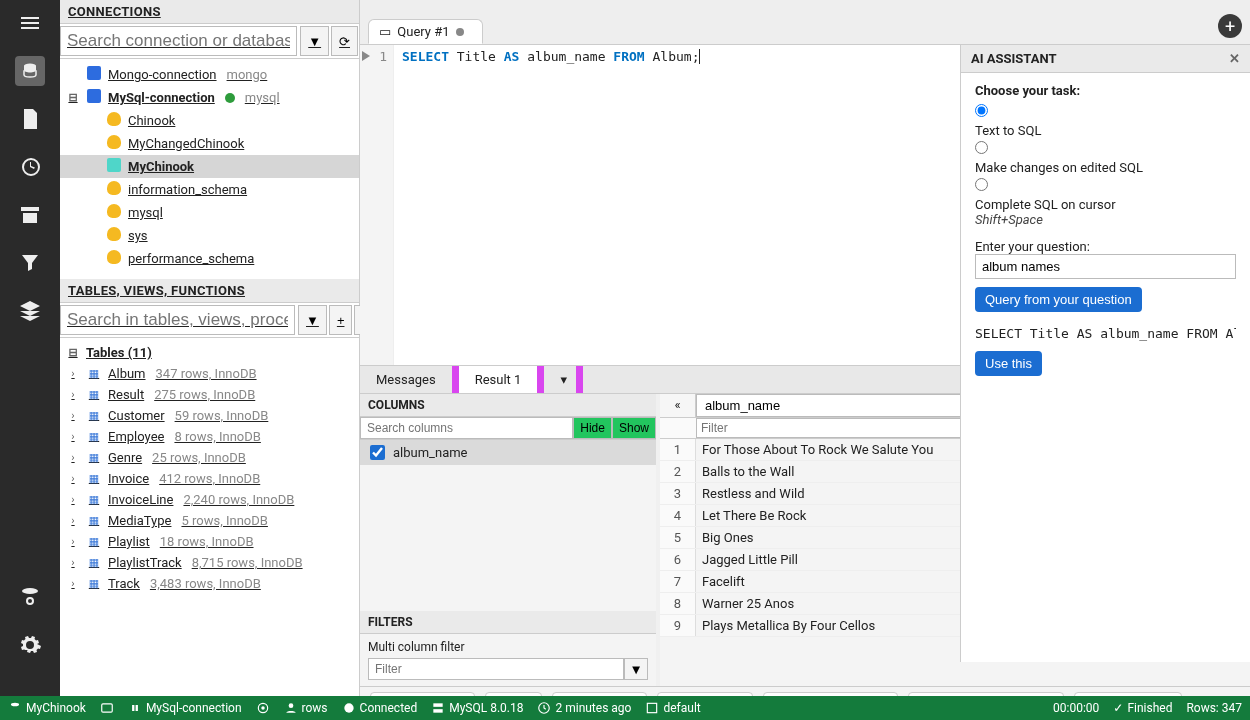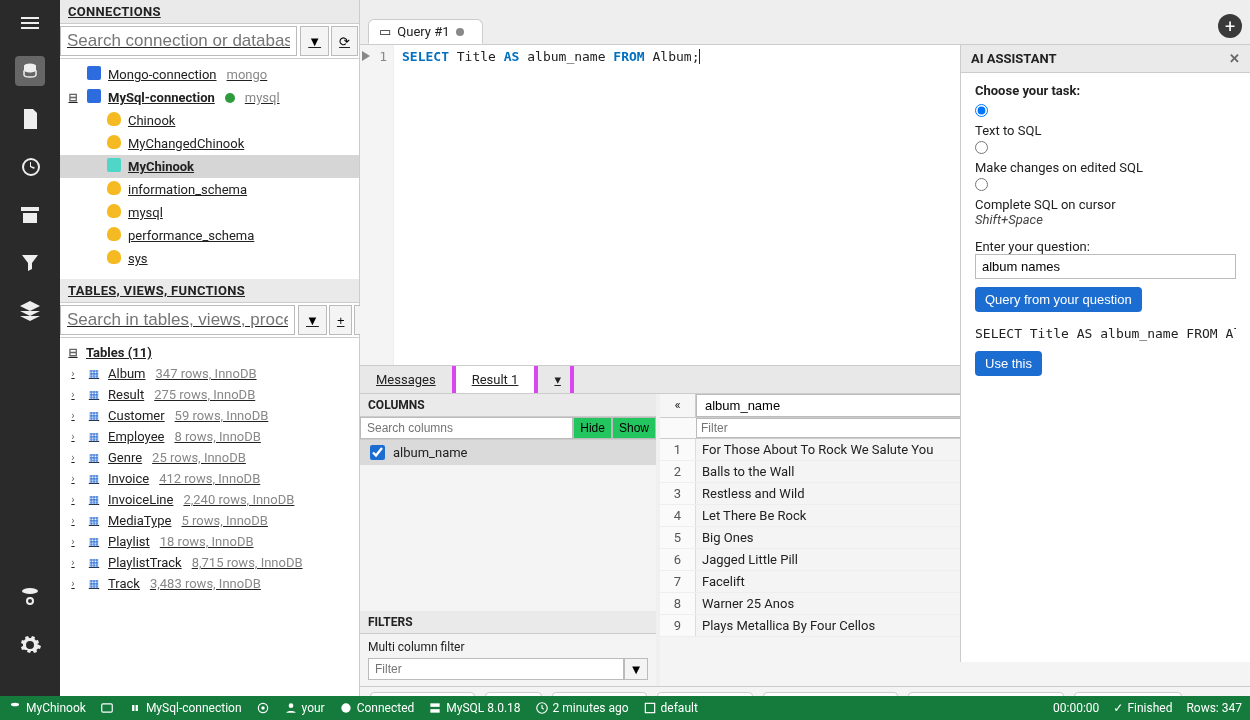--- a/index.html
+++ b/index.html
@@ -44,21 +44,21 @@
 .tabbar .newtab { position: absolute; right: 8px; top: 14px; width: 24px; height: 24px; border-radius: 50%; background: #3a3a3a; color: #fff; font-size: 18px; display: flex; align-items: center; justify-content: center; cursor: pointer; }
 
 .editor { background: #fff; height: 320px; position: relative; font-family: "SFMono-Regular", Consolas, monospace; font-size: 13px; }
 .editor .gutter { position: absolute; left: 0; top: 0; bottom: 0; width: 34px; background: #f4f4f4; border-right: 1px solid #eee; text-align: right; padding-top: 4px; padding-right: 6px; color: #888; }
 .editor .gutter .run-tri { position: absolute; left: 2px; top: 6px; width: 0; height: 0; border-top: 5px solid transparent; border-bottom: 5px solid transparent; border-left: 8px solid #888; }
 .editor .code { padding: 4px 8px 4px 42px; white-space: pre; }
 .kw { color: #0070c1; font-weight: bold; }
 .cursor { border-right: 1px solid #222; }
 
 .result-tabs { display: flex; border-top: 1px solid #ccc; border-bottom: 1px solid #ccc; background: #e8e8e8; }
-.rtab { padding: 6px 16px; border-right: 4px solid #d946ef; cursor: pointer; text-decoration: underline; }
+.rtab { padding: 6px 16px; border-right: 7px solid #d946ef; cursor: pointer; }
 .rtab.active { background: #fff; }
 .rtab.caret { width: 28px; text-align: center; }
 
 .result-area { flex: 1; display: flex; min-height: 0; }
 .cols-panel { width: 300px; border-right: 4px solid #f0f0f0; display: flex; flex-direction: column; }
 .cols-header, .filters-header { background: #eaeaea; padding: 4px 8px; font-weight: bold; font-size: 12px; border-bottom: 1px solid #ccc; }
 .col-search-row { display: flex; border-bottom: 1px solid #ccc; }
 .col-search-row input { flex: 1; border: 1px solid #bbb; padding: 3px 6px; font-size: 12px; }
 .col-search-row button { border: 1px solid #bbb; background: #22c55e; font-size: 12px; padding: 2px 6px; cursor: pointer; }
 .col-item { display: flex; align-items: center; gap: 8px; padding: 5px 10px; background: #dadada; }
@@ -202,25 +202,25 @@
       <div class="tree-row indent2">
           <span class="icn"><span class="db-icon db-yellow"></span></span>
           <span>information_schema</span>
         </div>
       <div class="tree-row indent2">
           <span class="icn"><span class="db-icon db-yellow"></span></span>
           <span>mysql</span>
         </div>
       <div class="tree-row indent2">
           <span class="icn"><span class="db-icon db-yellow"></span></span>
-          <span>performance_schema</span>
+          <span>sys</span>
         </div>
       <div class="tree-row indent2">
           <span class="icn"><span class="db-icon db-yellow"></span></span>
-          <span>sys</span>
+          <span>performance_schema</span>
         </div>
     </div>
 
     <div class="panel-header">TABLES, VIEWS, FUNCTIONS</div>
     <div class="panel-search-row">
       <input placeholder="Search in tables, views, procedures" style="">
       <button>▼</button>
       <button>+</button>
       <button>⟳</button>
     </div>
@@ -490,21 +490,21 @@
         <svg class="sb-icon" viewBox="0 0 24 24">
           <circle cx="12" cy="12" r="8" fill="none" stroke="#fff" stroke-width="2"></circle>
           <circle cx="12" cy="12" r="3"></circle>
         </svg>
       </div>
     <div class="seg">
         <svg class="sb-icon" viewBox="0 0 24 24">
           <circle cx="12" cy="8" r="4"></circle>
           <path d="M4 20c0-4 16-4 16 0z"></path>
         </svg>
-        <span>your</span>
+        <span>rows</span>
       </div>
     <div class="seg">
         <svg class="sb-icon" viewBox="0 0 24 24">
           <circle cx="12" cy="12" r="8"></circle>
         </svg>
         <span>Connected</span>
       </div>
     <div class="seg">
         <svg class="sb-icon" viewBox="0 0 24 24">
           <rect x="4" y="4" width="16" height="6"></rect>

